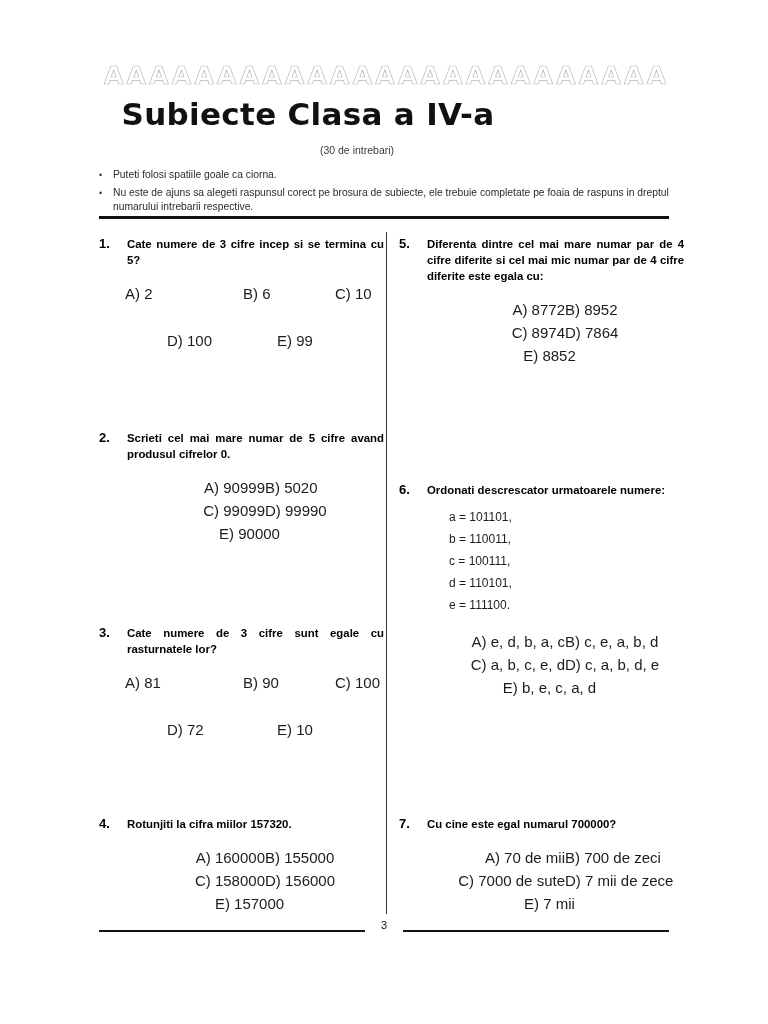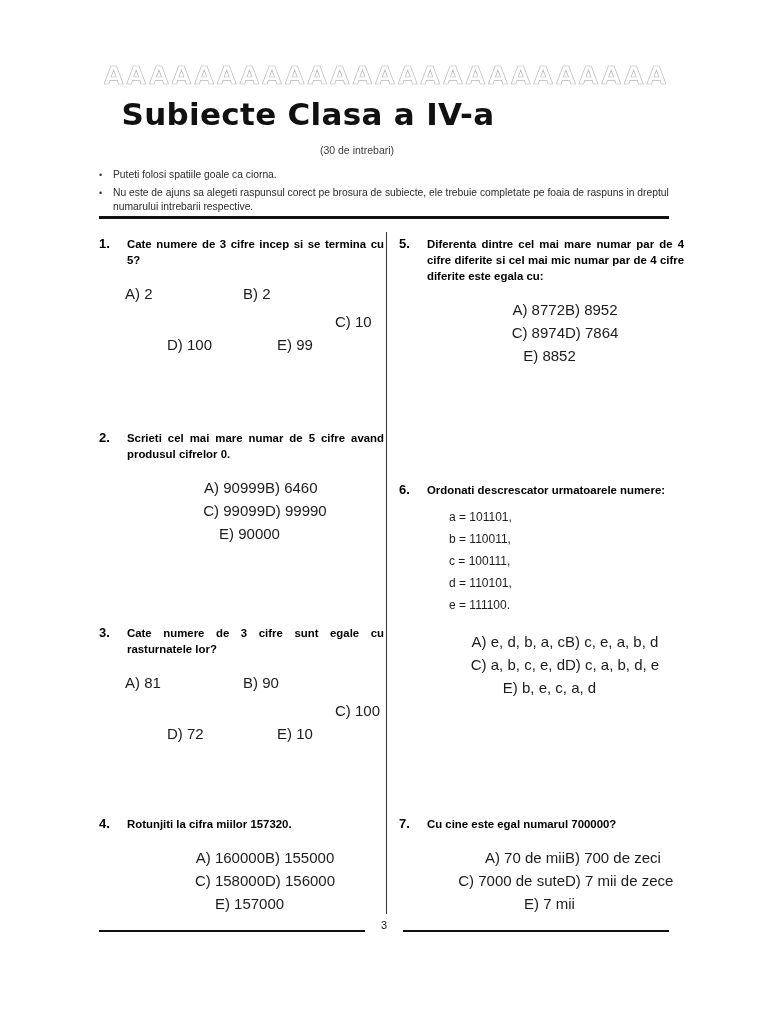--- a/index.html
+++ b/index.html
@@ -172,23 +172,24 @@
   .opt-row.center {
     justify-content: center;
     padding-right: 10px;
   }
   .opt {
     white-space: nowrap;
   }
   
   .row3 .opt:nth-child(1) { flex: 0 0 118px; }
   .row3 .opt:nth-child(2) { flex: 0 0 92px; }
-  .row3 .opt:nth-child(3) { flex: 0 0 auto; margin-top: 28px; }
+  .row3 .opt:nth-child(3) { flex: 0 0 auto; }
   .row3b {
     padding-left: 42px;
+    margin-top: 24px;
   }
   .row3b .opt:nth-child(1) { flex: 0 0 110px; }
   .row3b .opt:nth-child(2) { flex: 0 0 auto; }
   
   .row2 .opt:nth-child(1) { flex: 0 0 140px; text-align: right; }
   .row2 .opt:nth-child(2) { flex: 0 0 auto; }
 
   
   .footer {
     position: absolute;
@@ -264,38 +265,38 @@
 
   <div class="column col-left" id="col-left">
       <div class="question" style="top: 0px;">
         <div class="q-head">
           <div class="q-num">1.</div>
           <div class="q-text">Cate numere de 3 cifre incep si se termina cu 5?</div>
         </div>
         <div class="options">
           <div class="opt-row row3">
             <span class="opt">A) 2</span>
-            <span class="opt">B) 2</span>
+            <span class="opt">B) 6</span>
             <span class="opt">C) 10</span>
           </div>
           <div class="opt-row row3 row3b">
             <span class="opt">D) 100</span>
             <span class="opt">E) 99</span>
           </div>
         </div>
       </div>
       <div class="question" style="top: 194px;">
         <div class="q-head">
           <div class="q-num">2.</div>
           <div class="q-text">Scrieti cel mai mare numar de 5 cifre avand produsul cifrelor 0.</div>
         </div>
         <div class="options">
           <div class="opt-row row2">
             <span class="opt">A) 90999</span>
-            <span class="opt">B) 6460</span>
+            <span class="opt">B) 5020</span>
           </div>
           <div class="opt-row row2">
             <span class="opt">C) 99099</span>
             <span class="opt">D) 99990</span>
           </div>
           <div class="opt-row center">
             <span class="opt">E) 90000</span>
           </div>
         </div>
       </div>

